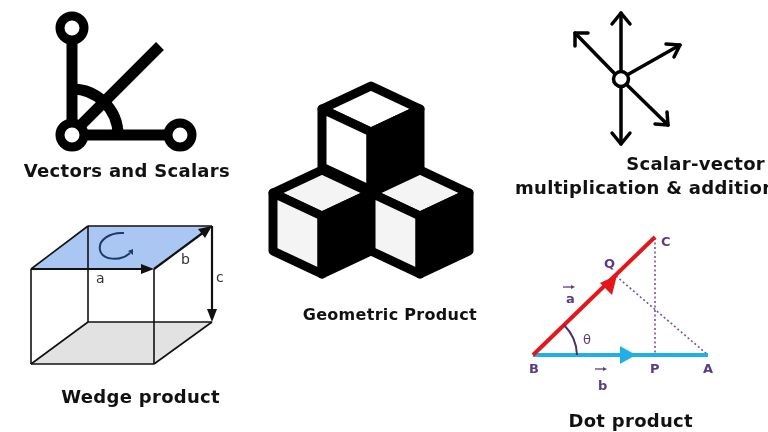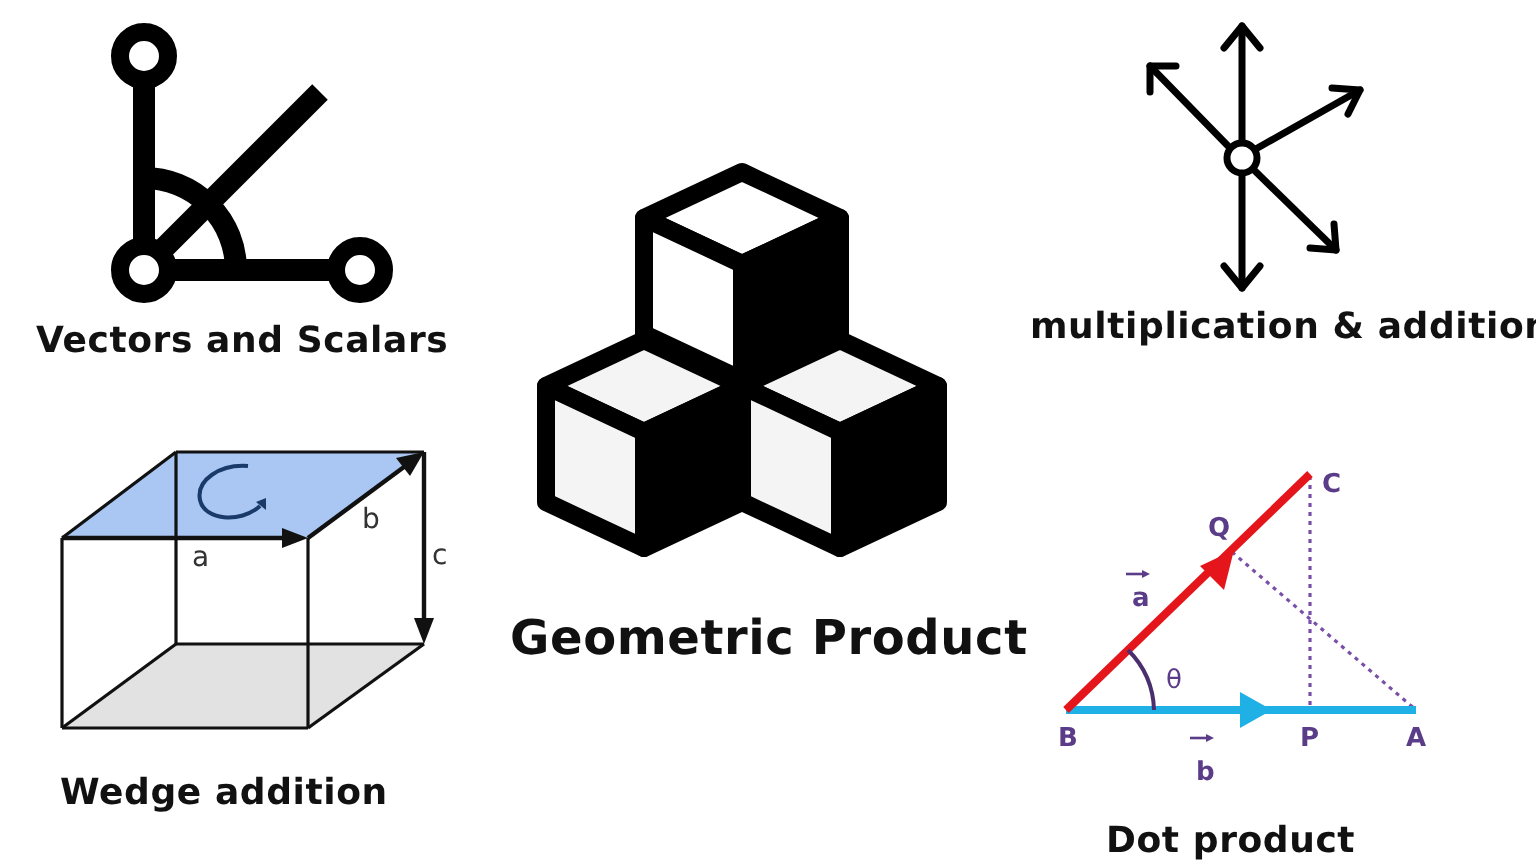--- a/index.html
+++ b/index.html
@@ -1,23 +1,23 @@
 <!DOCTYPE html>
 <html><head>
   <meta charset="utf-8">
   <style>
     html, body { margin: 0; padding: 0; background: #ffffff; }
     body { width: 768px; height: 432px; position: relative; overflow: hidden;
            font-family: "DejaVu Sans", sans-serif; }
     svg.canvas { position: absolute; left: 0; top: 0; }
     .label { position: absolute; font-family: "DejaVu Sans", sans-serif; font-weight: bold;
-             color: #111; text-align: left; white-space: nowrap; letter-spacing: 0.3px; }
+             color: #111; text-align: right; white-space: nowrap; letter-spacing: 0.3px; }
     .lbl-vectors { left: 18px; top: 160px; width: 212px; font-size: 18px; }
     .lbl-scalar { left: 515px; top: 152px; width: 250px; font-size: 18px; line-height: 24px; }
-    .lbl-geom { left: 255px; top: 305px; width: 235px; font-size: 24px; }
+    .lbl-geom { left: 242px; top: 305px; width: 235px; font-size: 16px; }
     .lbl-wedge { left: 30px; top: 386px; width: 190px; font-size: 18px; }
     .lbl-dot { left: 553px; top: 410px; width: 140px; font-size: 18px; }
     .svgtext { font-family: "DejaVu Sans", sans-serif; }
   </style>
 </head>
 <body>
 
 <svg class="canvas" width="768" height="432" viewBox="0 0 768 432">
 
   <g stroke="#000" fill="none" stroke-width="11" stroke-linecap="butt">
@@ -112,17 +112,18 @@
       <line x1="563" y1="287" x2="573" y2="287"></line>
       <polygon points="575,287 571,285 571,289" stroke="none"></polygon>
       <line x1="595" y1="369" x2="605" y2="369"></line>
       <polygon points="607,369 603,367 603,371" stroke="none"></polygon>
     </g>
   </g>
 </svg>
 
 <div class="label lbl-vectors">Vectors and Scalars</div>
 <div class="label lbl-scalar">
+  <div>Scalar-vector</div>
   <div>multiplication &amp; addition</div>
 </div>
 <div class="label lbl-geom">Geometric Product</div>
-<div class="label lbl-wedge">Wedge addition</div>
+<div class="label lbl-wedge">Wedge product</div>
 <div class="label lbl-dot">Dot product</div>
 
 </body></html>

